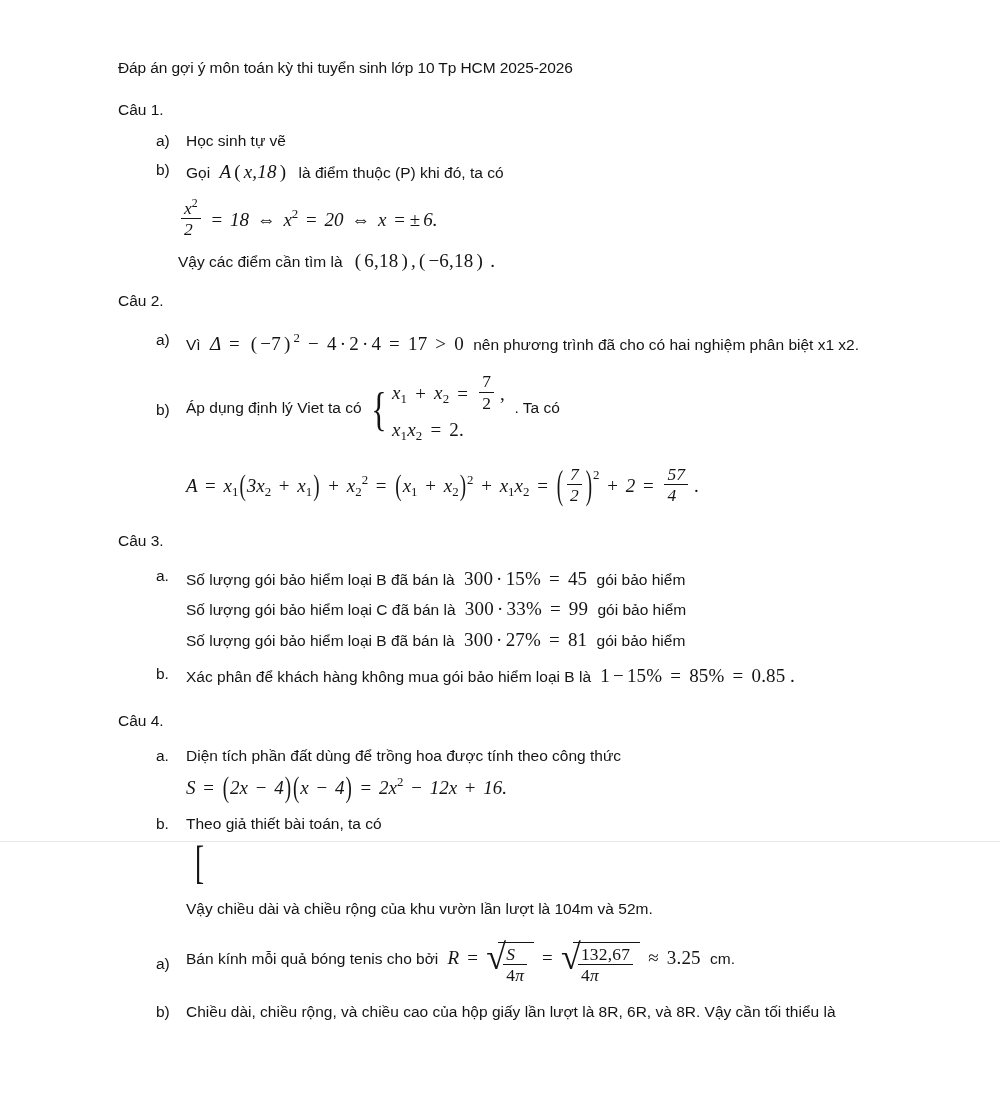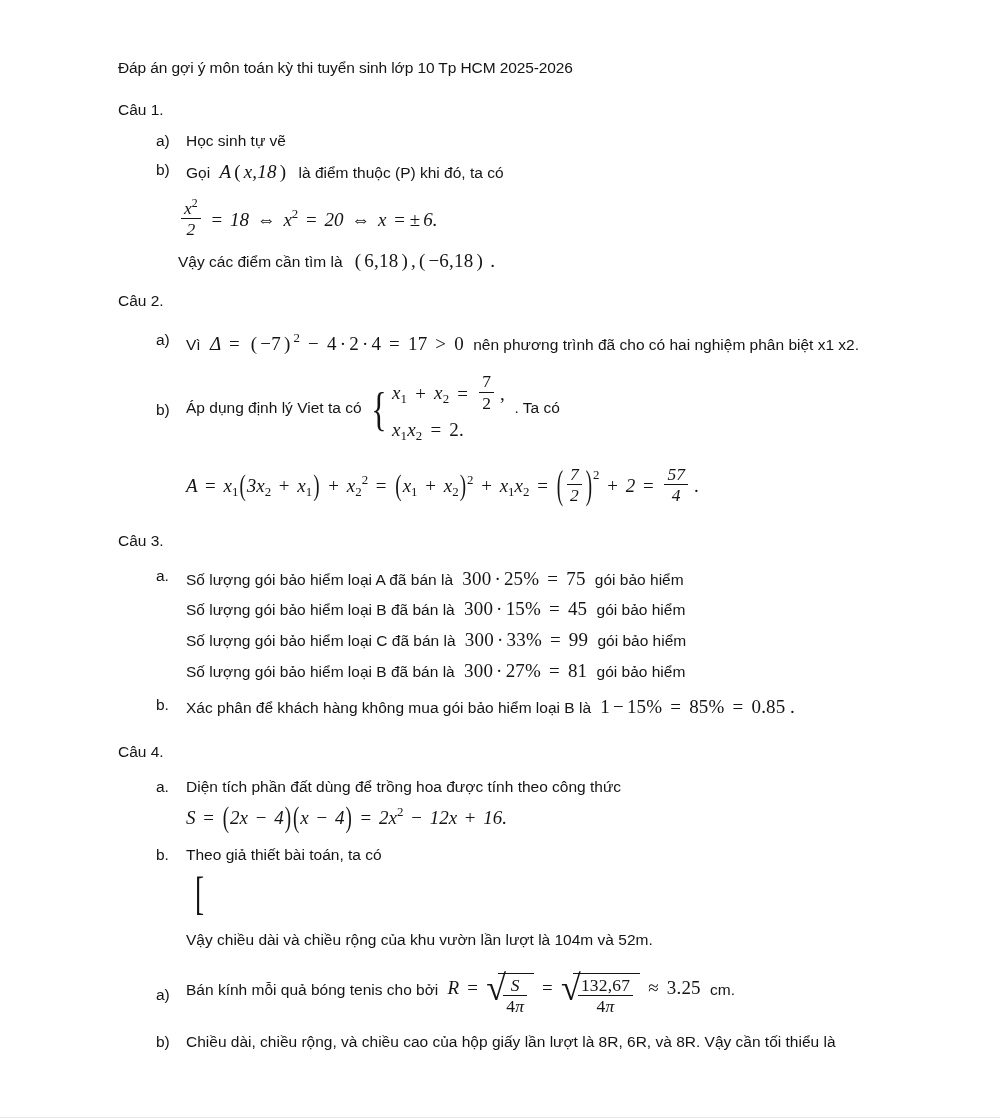--- a/index.html
+++ b/index.html
@@ -11,21 +11,21 @@
     width: 1000px;
     height: 1118px;
     font-family: "Liberation Sans", sans-serif;
     color: #141414;
     position: relative;
     overflow: hidden;
   }
   .page {
     position: relative;
     width: 1000px;
-    height: 1118px;
+    height: 842px;
     padding: 0;
     box-sizing: border-box;
   }
   .doc {
     position: absolute;
     left: 118px;
     top: 58px;
     width: 790px;
   }
   .title {
@@ -92,21 +92,21 @@
     font-size: 0.68em;
     vertical-align: 0.62em;
     font-style: italic;
   }
   .sup.up, .sub.up {
     font-style: normal;
   }
   .frac {
     display: inline-block;
     vertical-align: -0.48em;
-    text-align: center;
+    text-align: left;
     margin: 0 3px;
   }
   .frac > span {
     display: block;
     padding: 0 3px;
     line-height: 1.1;
     font-size: 0.92em;
   }
   .frac .den {
     border-top: 1px solid #141414;
@@ -259,25 +259,20 @@
         <span class="op">+</span> <span class="up">2</span> <span class="op">=</span> <span class="frac"><span class="num up">57</span><span class="den up">4</span></span><span class="op">.</span>
       </div>
     </div>
 
     <div class="section">
       <div class="section-head" style="margin-top:26px;">Câu 3.</div>
 
       <div class="item list-tight" style="margin-top:14px;">
         <div class="marker">a.</div>
         <div class="body">
-          <div class="plainrow">
-            <span>Số lượng gói bảo hiểm loại A đã bán là</span>
-            <span class="math">&nbsp;<span class="up">300</span><span class="op">·</span><span class="up">25%</span> <span class="op">=</span> <span class="up">75</span>&nbsp;</span>
-            <span>gói bảo hiểm</span>
-          </div>
           <div class="plainrow">
             <span>Số lượng gói bảo hiểm loại B đã bán là</span>
             <span class="math">&nbsp;<span class="up">300</span><span class="op">·</span><span class="up">15%</span> <span class="op">=</span> <span class="up">45</span>&nbsp;</span>
             <span>gói bảo hiểm</span>
           </div>
           <div class="plainrow">
             <span>Số lượng gói bảo hiểm loại C đã bán là</span>
             <span class="math">&nbsp;<span class="up">300</span><span class="op">·</span><span class="up">33%</span> <span class="op">=</span> <span class="up">99</span>&nbsp;</span>
             <span>gói bảo hiểm</span>
           </div>

